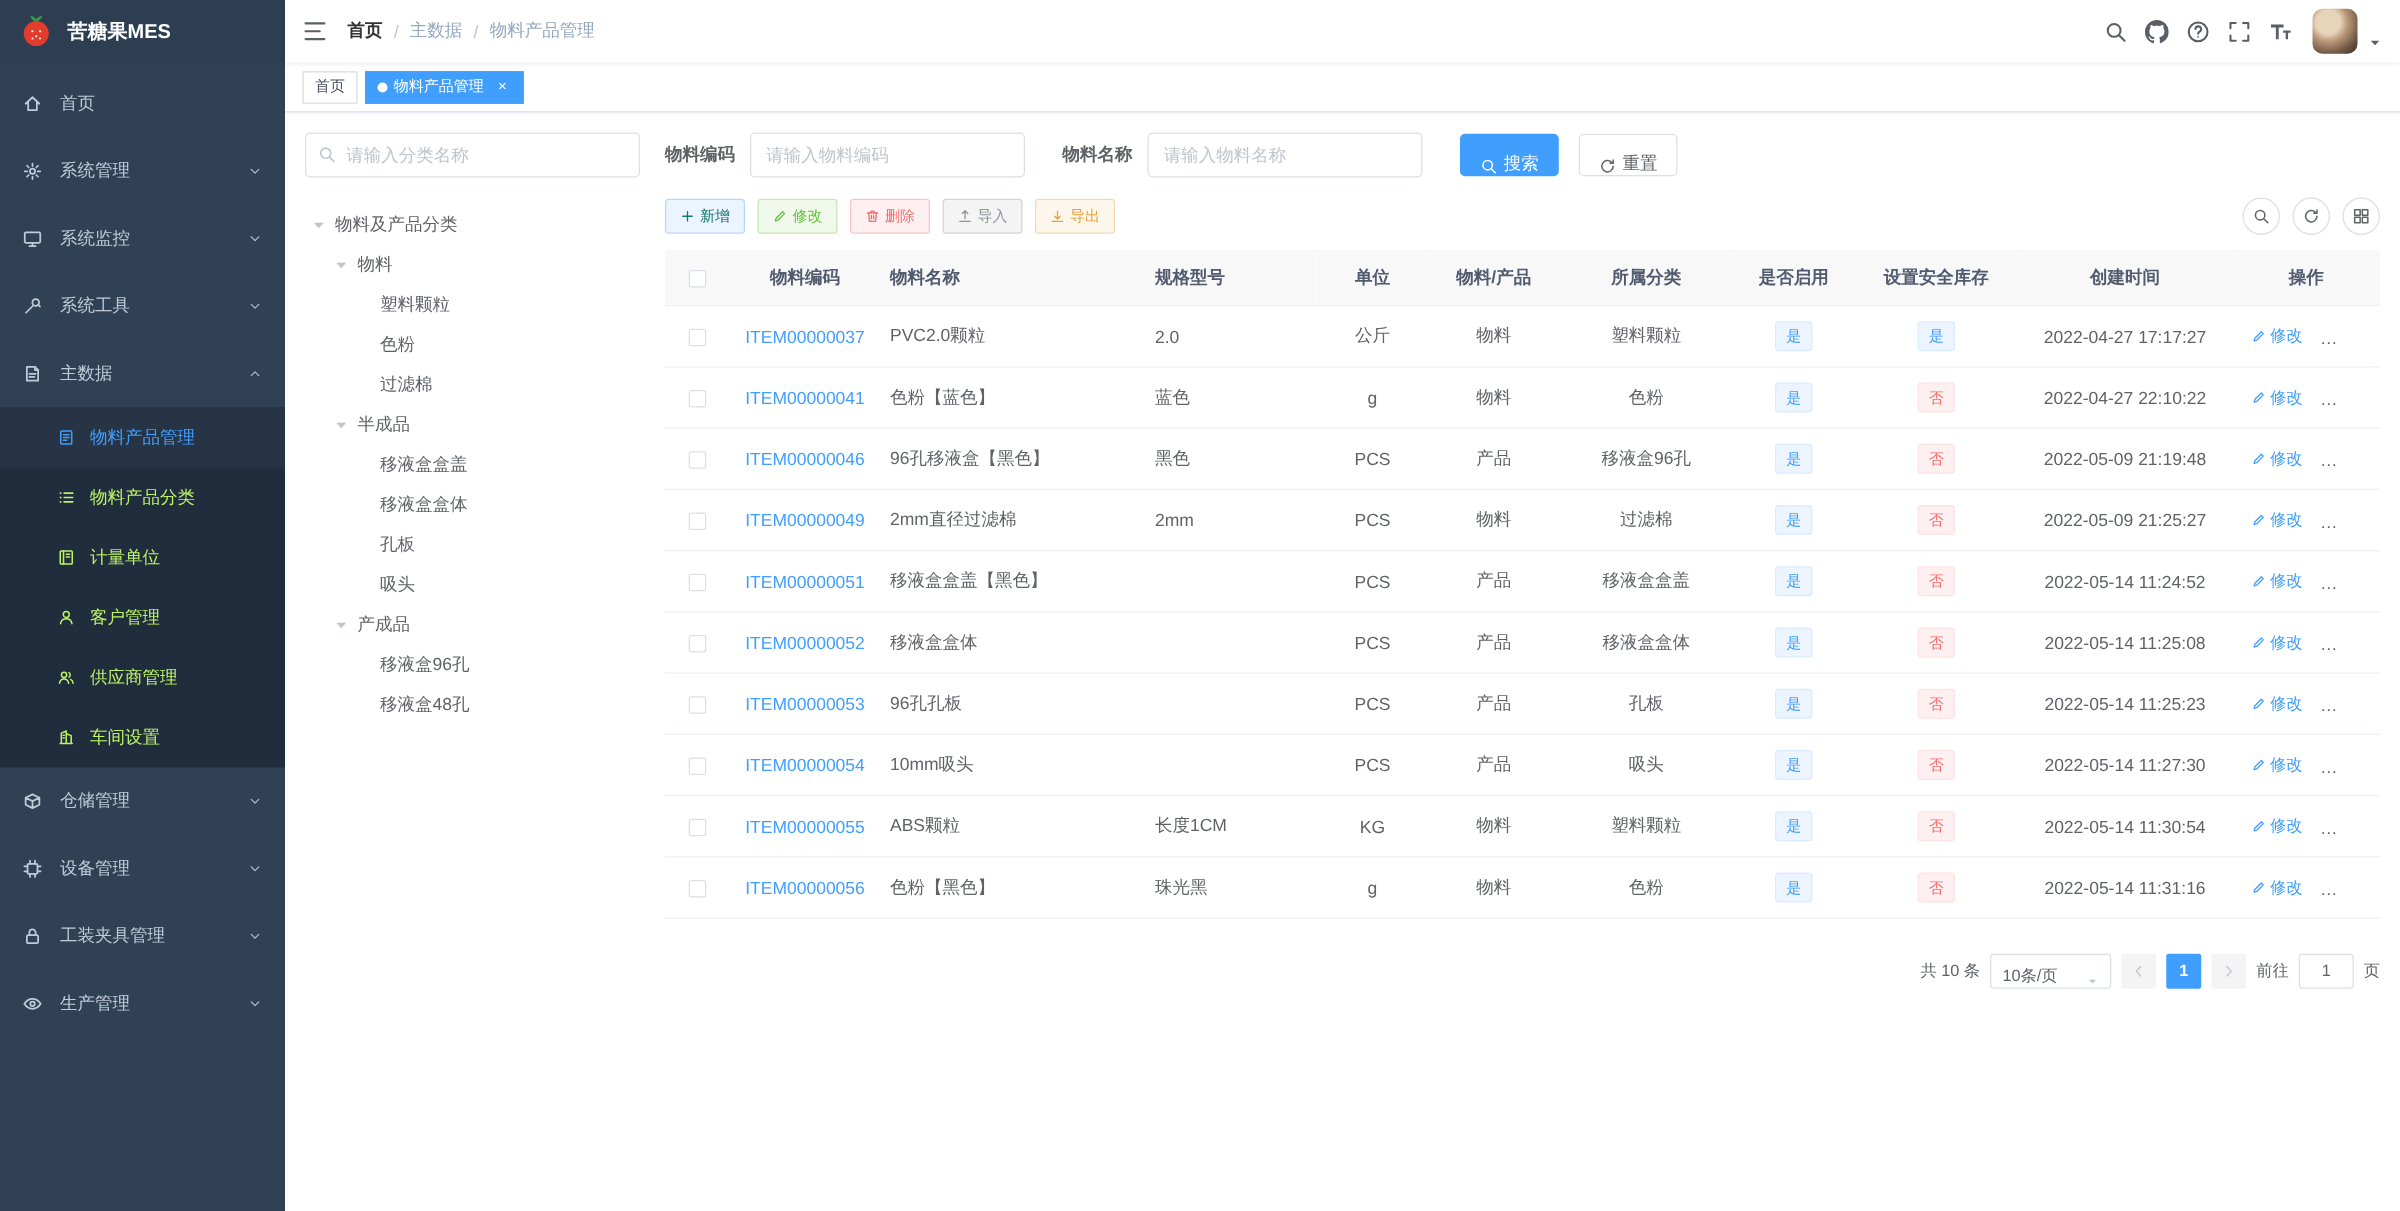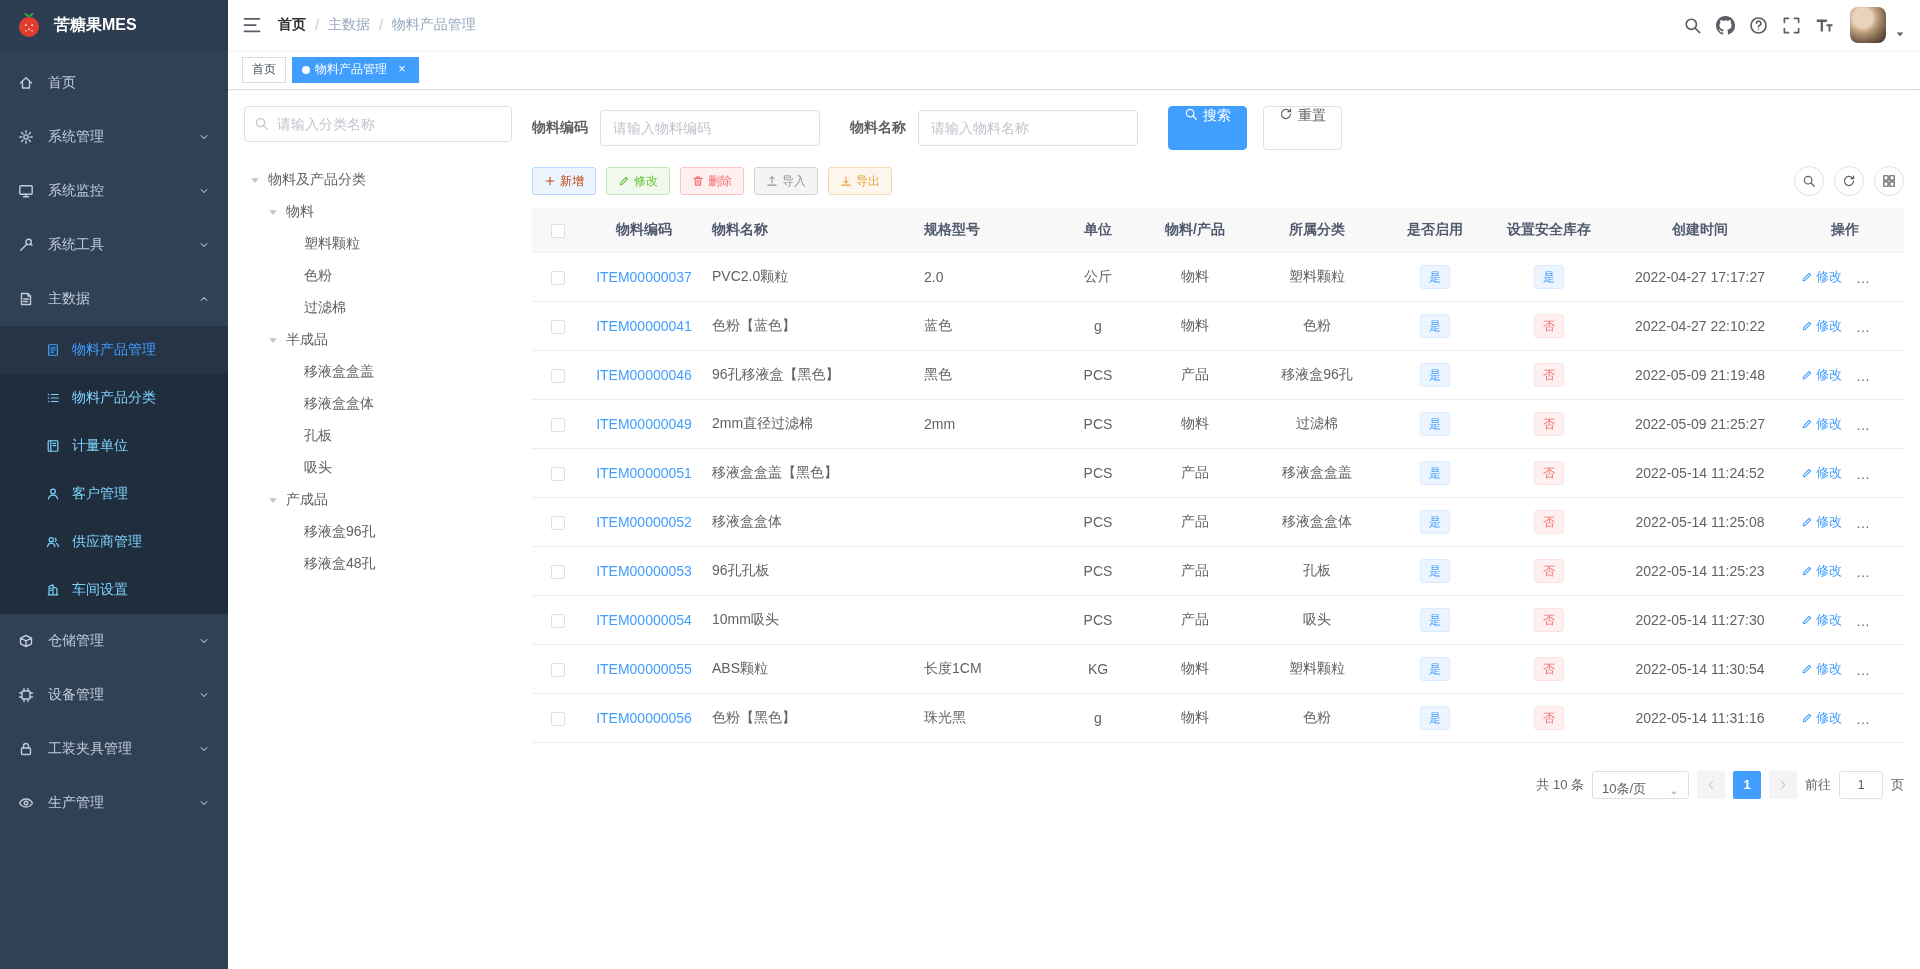--- a/index.html
+++ b/index.html
@@ -12,21 +12,21 @@
   .logo{height:50px;display:flex;align-items:center;gap:10px;padding:0 14px;background:#2d3e53;cursor:pointer}
   .logo-icon{width:30px;height:30px;display:inline-flex}
   .logo-icon svg{width:100%;height:100%}
   .logo-title{color:#fff;font-weight:bold;font-size:16px;white-space:nowrap}
   .menu{flex:1;overflow:hidden;padding-top:6px}
   .menu-item{height:54px;display:flex;align-items:center;gap:14px;padding:0 18px;color:#bfcbd9;font-size:14px;cursor:pointer;white-space:nowrap}
   .mi-arrow{margin-left:auto;width:12px;height:12px;display:inline-flex;color:#bfcbd9;opacity:.9}
   .mi-arrow svg{width:100%;height:100%}
   .mi-arrow.up svg{transform:rotate(180deg)}
   .submenu{background:#1f2d3d}
-  .submenu-item{height:48px;display:flex;align-items:center;gap:12px;padding:0 14px 0 46px;color:#7dd3fc;font-size:14px;cursor:pointer;white-space:nowrap}
+  .submenu-item{height:48px;display:flex;align-items:center;gap:12px;padding:0 14px 0 46px;color:#bef264;font-size:14px;cursor:pointer;white-space:nowrap}
   .submenu-item.active{color:#409eff;background:#263445}
 
   .icon{display:inline-flex;width:16px;height:16px;flex-shrink:0}
   .icon svg{width:100%;height:100%}
   .icon.small{width:14px;height:14px}
 
   
   .main{flex:1;display:flex;flex-direction:column;min-width:0}
   .navbar{height:50px;display:flex;align-items:center;padding:0 14px;background:#fff;box-shadow:0 1px 4px rgba(0,21,41,.08);position:relative;z-index:3}
   .hamburger{width:20px;height:20px;color:#5a5e66;cursor:pointer;display:inline-flex}
@@ -61,28 +61,28 @@
   .tree{margin-top:22px}
   .tree-node{height:32px;display:flex;align-items:center;font-size:14px;color:#606266;cursor:pointer}
   .tree-caret{width:14px;height:14px;color:#c0c4cc;margin-right:6px;display:inline-flex;flex-shrink:0}
   .tree-caret svg{width:100%;height:100%}
   .tree-caret.placeholder{visibility:hidden}
 
   .right-panel{flex:1;min-width:0;display:flex;flex-direction:column}
   .filter-row{display:flex;align-items:center;margin-bottom:16px}
   .f-label{font-size:14px;font-weight:700;color:#606266;margin-right:12px;white-space:nowrap}
   .f-input{width:220px;height:36px;border:1px solid #dcdfe6;border-radius:4px;padding:0 12px;font-size:14px;color:#606266;margin-right:30px;outline:none;font-family:inherit}
-  .btn{display:inline-flex;align-items:flex-start;gap:5px;height:44px;padding:0 15px;border-radius:4px;font-size:14px;border:1px solid #dcdfe6;background:#fff;color:#606266;cursor:pointer;font-family:inherit}
+  .btn{display:inline-flex;align-items:flex-end;gap:5px;height:34px;padding:0 15px;border-radius:4px;font-size:14px;border:1px solid #dcdfe6;background:#fff;color:#606266;cursor:pointer;font-family:inherit}
   .btn .icon{width:14px;height:14px}
   .btn.primary{background:#409eff;border-color:#409eff;color:#fff;margin-right:16px}
 
   .toolbar{display:flex;align-items:center;margin-bottom:12px}
   .tbtn{display:inline-flex;align-items:center;gap:4px;height:28px;padding:0 11px;border-radius:3px;font-size:12px;margin-right:10px;border:1px solid;background:#fff;cursor:pointer;font-family:inherit}
   .tbtn .icon{width:12px;height:12px}
-  .tbtn.primary{color:#c2410c;background:#ecf5ff;border-color:#b3d8ff}
+  .tbtn.primary{color:#0f766e;background:#ecf5ff;border-color:#b3d8ff}
   .tbtn.success{color:#67c23a;background:#f0f9eb;border-color:#c2e7b0}
   .tbtn.danger{color:#f56c6c;background:#fef0f0;border-color:#fbc4c4}
   .tbtn.info{color:#909399;background:#f4f4f5;border-color:#d3d4d6}
   .tbtn.warning{color:#e6a23c;background:#fdf6ec;border-color:#f5dab1}
   .tools{margin-left:auto;display:flex;gap:10px}
   .tool-btn{width:30px;height:30px;border-radius:50%;border:1px solid #dcdfe6;background:#fff;color:#606266;display:inline-flex;align-items:center;justify-content:center;cursor:pointer}
   .tool-btn .icon{width:14px;height:14px}
 
   
   table{width:100%;border-collapse:collapse;table-layout:fixed;font-size:14px;color:#606266}

